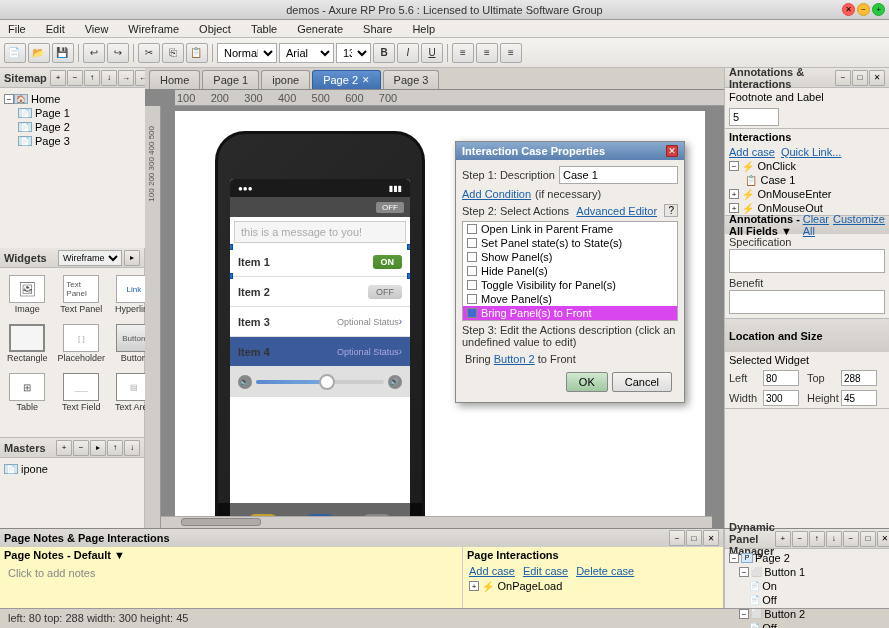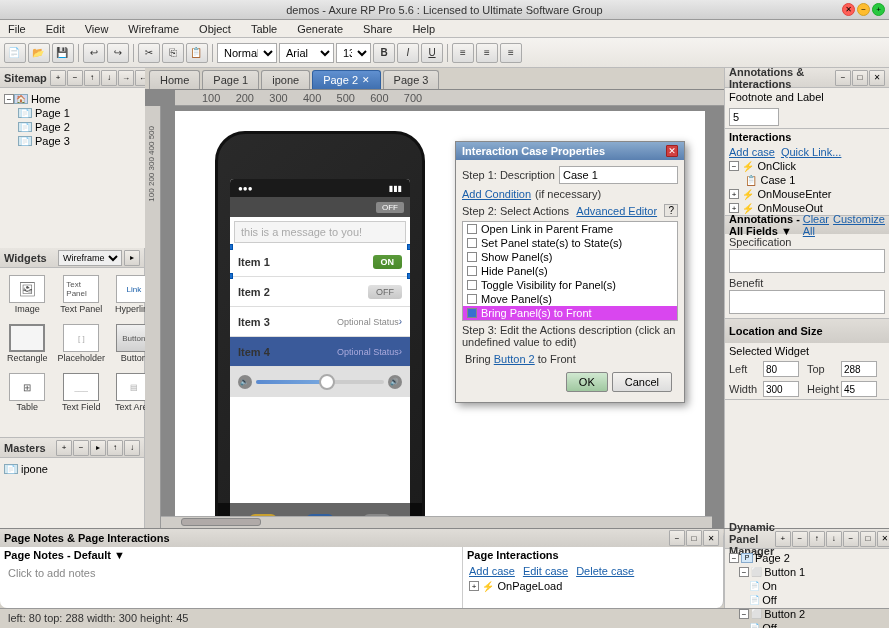--- a/index.html
+++ b/index.html
@@ -97,21 +97,21 @@
     .dialog-checkbox { width: 10px; height: 10px; border: 1px solid #888; display: inline-block; flex-shrink: 0; }
     .dialog-checkbox.checked { background: #3a6fd0; }
     .dialog-step { font-size: 11px; color: #333; margin: 3px 0 2px; }
     .dialog-footer { display: flex; justify-content: flex-end; gap: 4px; padding: 4px 6px; }
     .dialog-btn { height: 20px; padding: 0 12px; border: 1px solid #888; border-radius: 2px; cursor: pointer; font-size: 11px; background: linear-gradient(to bottom, #f5f3f0, #ddd); }
     .dialog-btn.ok { background: linear-gradient(to bottom, #d0e8d0, #a0c8a0); }
 
     
     .right-panel { width: 165px; background: #f0ede8; border-left: 1px solid #bbb; display: flex; flex-direction: column; }
     .right-section { border-bottom: 1px solid #bbb; }
-    .right-section-header { background: linear-gradient(to bottom, #e0ddd8, #d0cdc8); height: 24px; display: flex; align-items: center; padding: 0 4px; justify-content: space-between; }
+    .right-section-header { background: linear-gradient(to bottom, #e0ddd8, #d0cdc8); height: 33px; display: flex; align-items: center; padding: 0 4px; justify-content: space-between; }
     .right-section-title { font-size: 11px; font-weight: bold; }
     .footnote-num { width: 50px; height: 18px; border: 1px solid #aaa; background: white; font-size: 11px; padding: 0 3px; }
     .interaction-item { display: flex; align-items: center; padding: 1px 4px; gap: 3px; cursor: pointer; font-size: 11px; }
     .expand-icon { width: 10px; height: 10px; border: 1px solid #888; background: white; display: inline-flex; align-items: center; justify-content: center; font-size: 8px; cursor: pointer; }
 
     .annotations-header { background: linear-gradient(to bottom, #e0ddd8, #d0cdc8); height: 18px; display: flex; align-items: center; padding: 0 4px; justify-content: space-between; }
     .annotation-row { margin: 2px 4px; }
     .annotation-label { font-size: 11px; color: #333; margin-bottom: 1px; }
     .annotation-input { width: 100%; height: 24px; border: 1px solid #aaa; background: white; resize: none; font-size: 10px; }
 
@@ -315,21 +315,21 @@
         <span style="margin-left:4px;font-size:9px;">✕</span>
       </div>
       <div class="tab">
         <span>Page 3</span>
       </div>
     </div>
 
     <div style="flex:1; position:relative; overflow:hidden; background:#888;">
 
       <div class="ruler-h">
-        <span style="margin-left:27px;">100&nbsp;&nbsp;&nbsp;&nbsp;&nbsp;200&nbsp;&nbsp;&nbsp;&nbsp;&nbsp;300&nbsp;&nbsp;&nbsp;&nbsp;&nbsp;400&nbsp;&nbsp;&nbsp;&nbsp;&nbsp;500&nbsp;&nbsp;&nbsp;&nbsp;&nbsp;600&nbsp;&nbsp;&nbsp;&nbsp;&nbsp;700</span>
+        <span style="margin-left:2px;">100&nbsp;&nbsp;&nbsp;&nbsp;&nbsp;200&nbsp;&nbsp;&nbsp;&nbsp;&nbsp;300&nbsp;&nbsp;&nbsp;&nbsp;&nbsp;400&nbsp;&nbsp;&nbsp;&nbsp;&nbsp;500&nbsp;&nbsp;&nbsp;&nbsp;&nbsp;600&nbsp;&nbsp;&nbsp;&nbsp;&nbsp;700</span>
       </div>
 
       <div class="ruler-v">
         <div style="writing-mode:vertical-rl; transform:rotate(180deg); font-size:8px; color:#555; padding:20px 2px;">100 200 300 400 500</div>
       </div>
 
       <div style="position:absolute; left:16px; top:16px; right:0; bottom:12px; overflow:hidden; background:#888;">
         <div style="position:absolute; left:14px; top:5px; background:white; width:530px; height:505px;">
 
           <div class="phone-mockup">
@@ -556,21 +556,21 @@
         <span class="location-label" style="margin-left:4px;">Height</span>
         <input class="location-input" value="45" style="">
       </div>
     </div>
   </div>
 
 </div>
 
 <div style="display:flex; height:80px; border-top:1px solid #888;">
 
-  <div style="flex:1;background:#ffffff;border-right:1px solid #bbb;border-radius:7px;">
+  <div style="flex:1;background:#fef9c3;border-right:1px solid #bbb;">
     <div class="bottom-header">
       <span style="font-size:11px;font-weight:bold;">Page Notes &amp; Page Interactions</span>
       <div class="panel-icons">
         <div class="panel-icon-btn">−</div>
         <div class="panel-icon-btn">□</div>
         <div class="panel-icon-btn">✕</div>
       </div>
     </div>
     <div style="display:flex;height:calc(100% - 18px);">
       <div style="flex:1;border-right:1px solid #ccc;">

